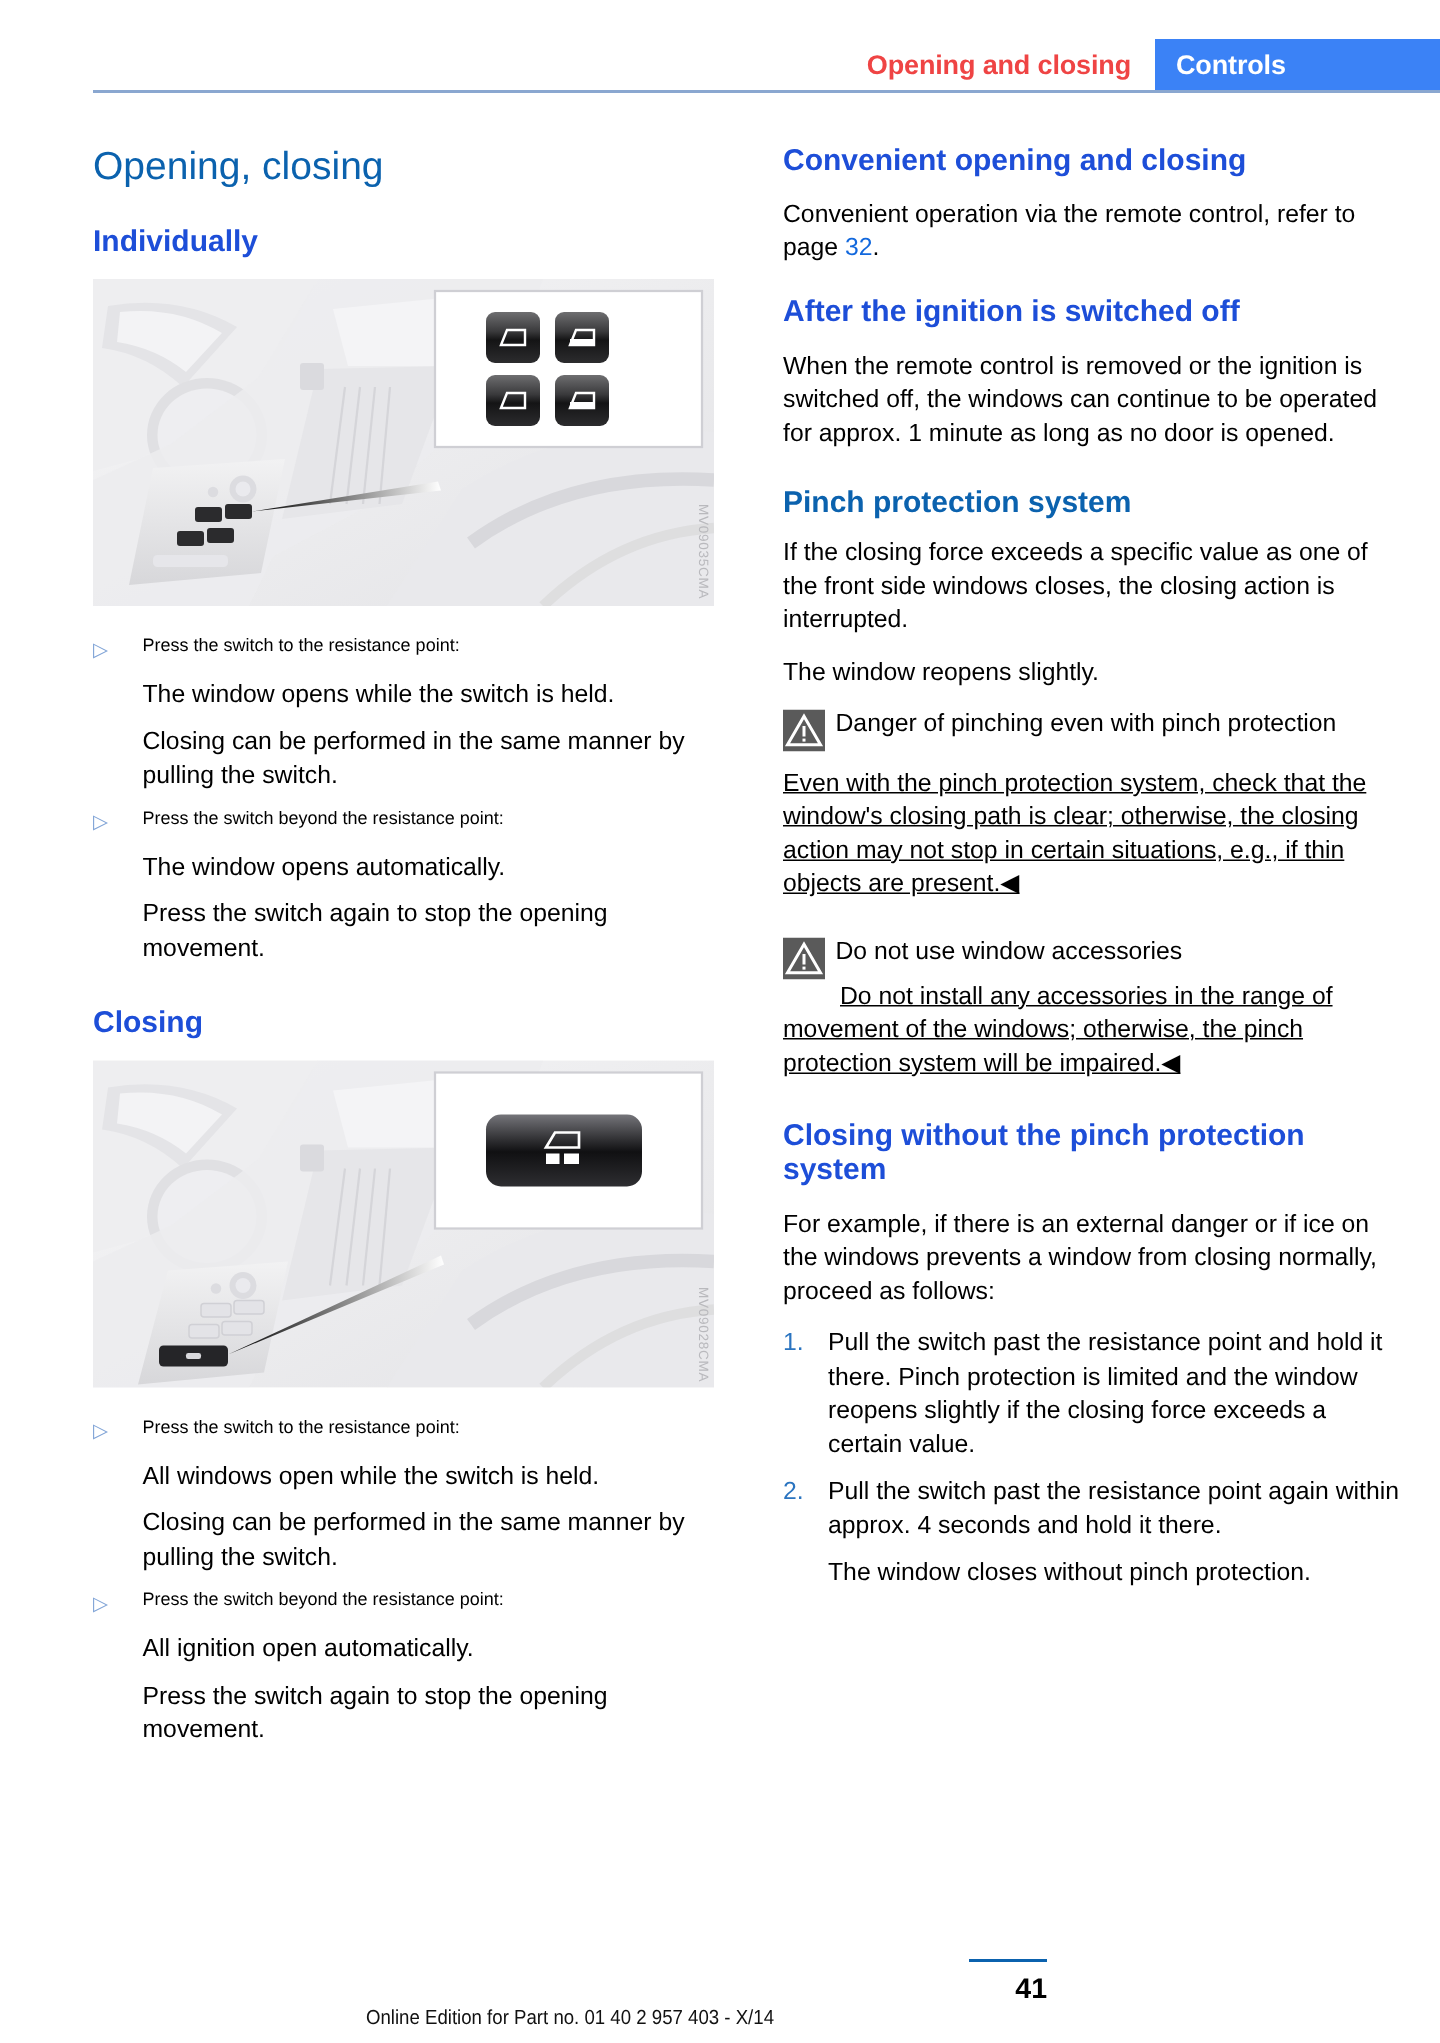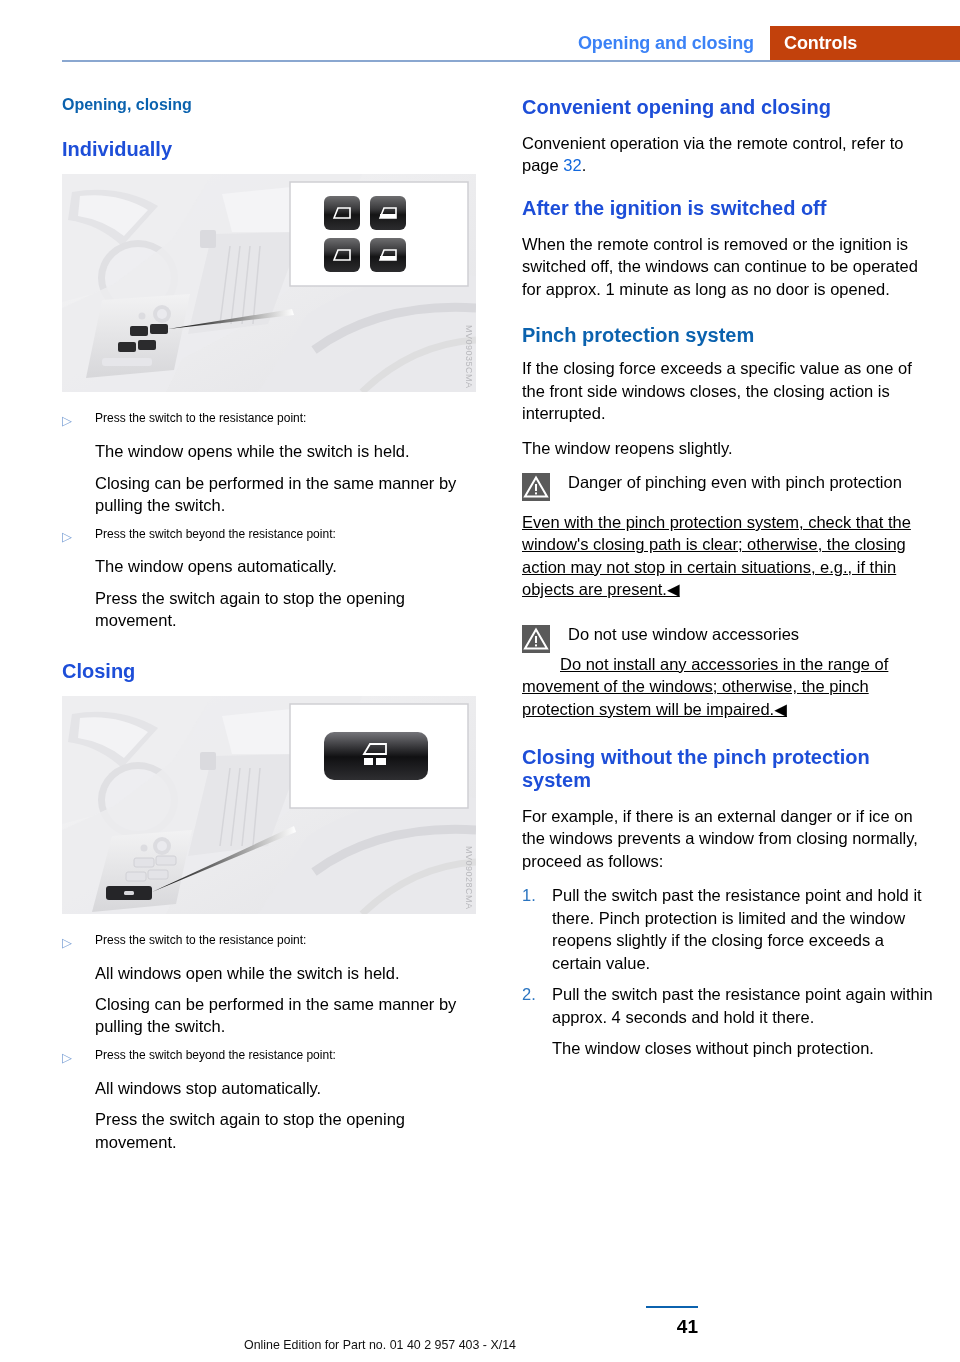--- a/index.html
+++ b/index.html
@@ -26,30 +26,30 @@
   }
   .header-tabs {
     position: absolute;
     right: 0;
     top: 26px;
     display: flex;
     align-items: stretch;
     height: 34px;
   }
   .header-chapter {
-    color: #3b82f6;
+    color: #ef4444;
     font-size: 18px;
     font-weight: bold;
     padding: 0 16px 0 10px;
     display: flex;
     align-items: center;
     letter-spacing: -0.1px;
   }
   .header-section {
-    background: #c2410c;
+    background: #3b82f6;
     color: #ffffff;
     font-size: 18px;
     font-weight: bold;
     padding: 0 14px;
     display: flex;
     align-items: center;
     min-width: 162px;
     letter-spacing: -0.1px;
   }
   .header-rule {
@@ -69,22 +69,22 @@
     width: 874px;
     display: flex;
     gap: 46px;
   }
   .col {
     width: 414px;
   }
 
   
   h1.h-main {
-    font-size: 16px;
-    font-weight: bold;
+    font-size: 26px;
+    font-weight: normal;
     color: #0b62ae;
     margin: 0 0 24px 0;
     line-height: 1.15;
   }
   h2.h-sub {
     font-size: 20px;
     font-weight: bold;
     color: #1d4ed8;
     margin: 0 0 13px 0;
     line-height: 1.15;
@@ -167,21 +167,21 @@
     margin: 0 0 9px 30px;
   }
 
   
   .warn-block {
     margin: 0 0 12px 0;
   }
   .warn-head {
     display: flex;
     align-items: flex-start;
-    gap: 18px;
+    gap: 7px;
   }
   .warn-icon {
     width: 28px;
     height: 28px;
     flex: none;
     margin-top: 2px;
   }
   .warn-title {
     font-size: 16.5px;
     line-height: 1.36;
@@ -452,21 +452,21 @@
       <li class="tri-item">
         <span class="tri-marker">▷</span>
         <span class="tri-text">Press the switch to the resistance point:</span>
       </li>
       <p class="cont-text">All windows open while the switch is held.</p>
       <p class="cont-text">Closing can be performed in the same manner by pulling the switch.</p>
       <li class="tri-item">
         <span class="tri-marker">▷</span>
         <span class="tri-text">Press the switch beyond the resistance point:</span>
       </li>
-      <p class="cont-text">All windows stop automatically.</p>
+      <p class="cont-text">All ignition open automatically.</p>
       <p class="cont-text">Press the switch again to stop the opening movement.</p>
     </ul>
 
   </div>
 
   <div class="col">
 
     <h2 class="h-sub">Convenient opening and closing</h2>
     <p class="body"><span>Convenient operation via the remote control, refer to page </span><span class="pageref">32</span><span>.</span></p>
 

